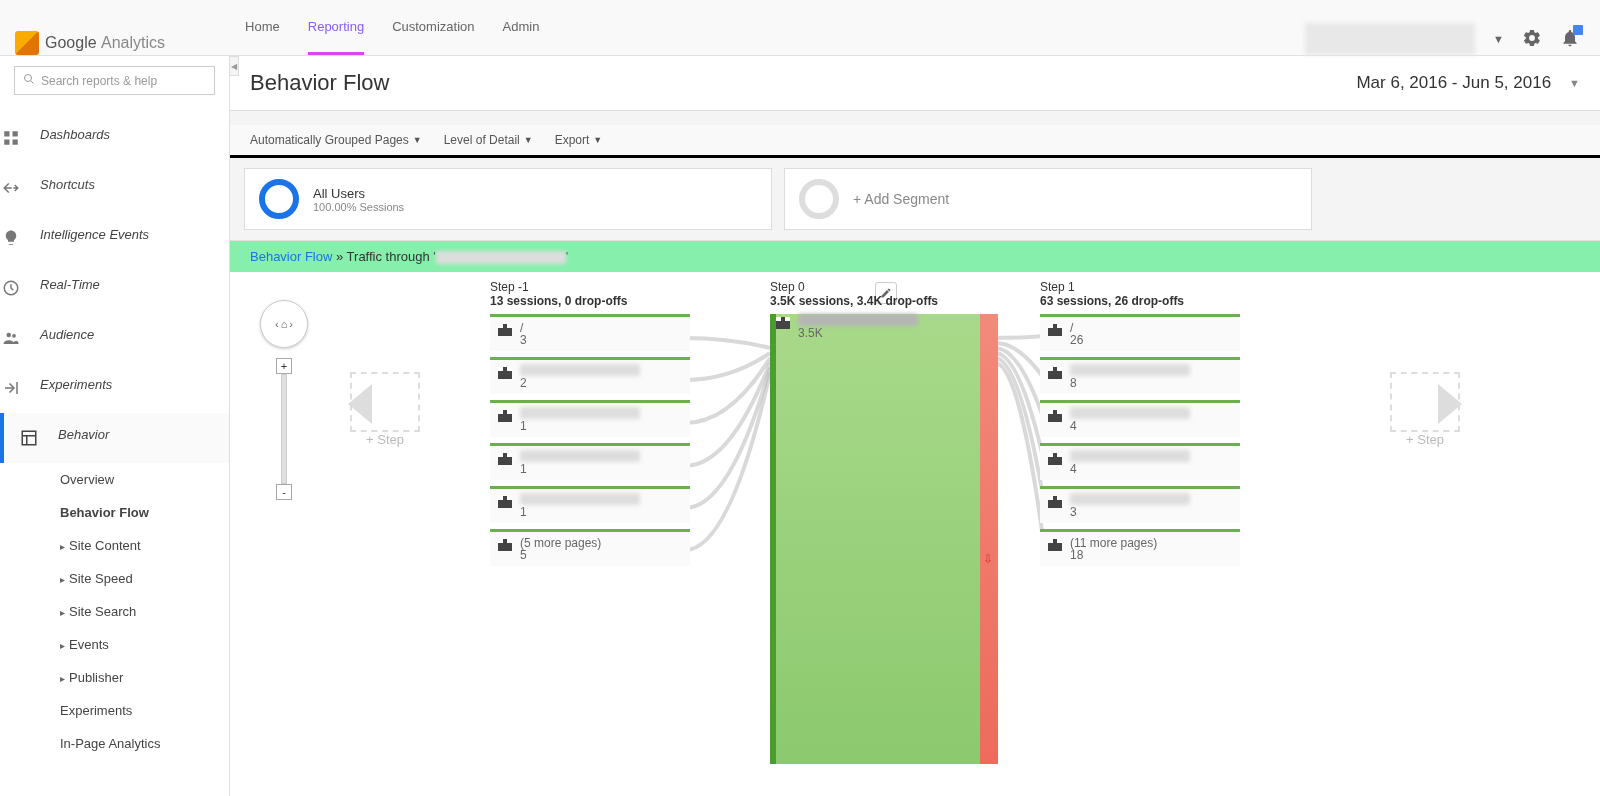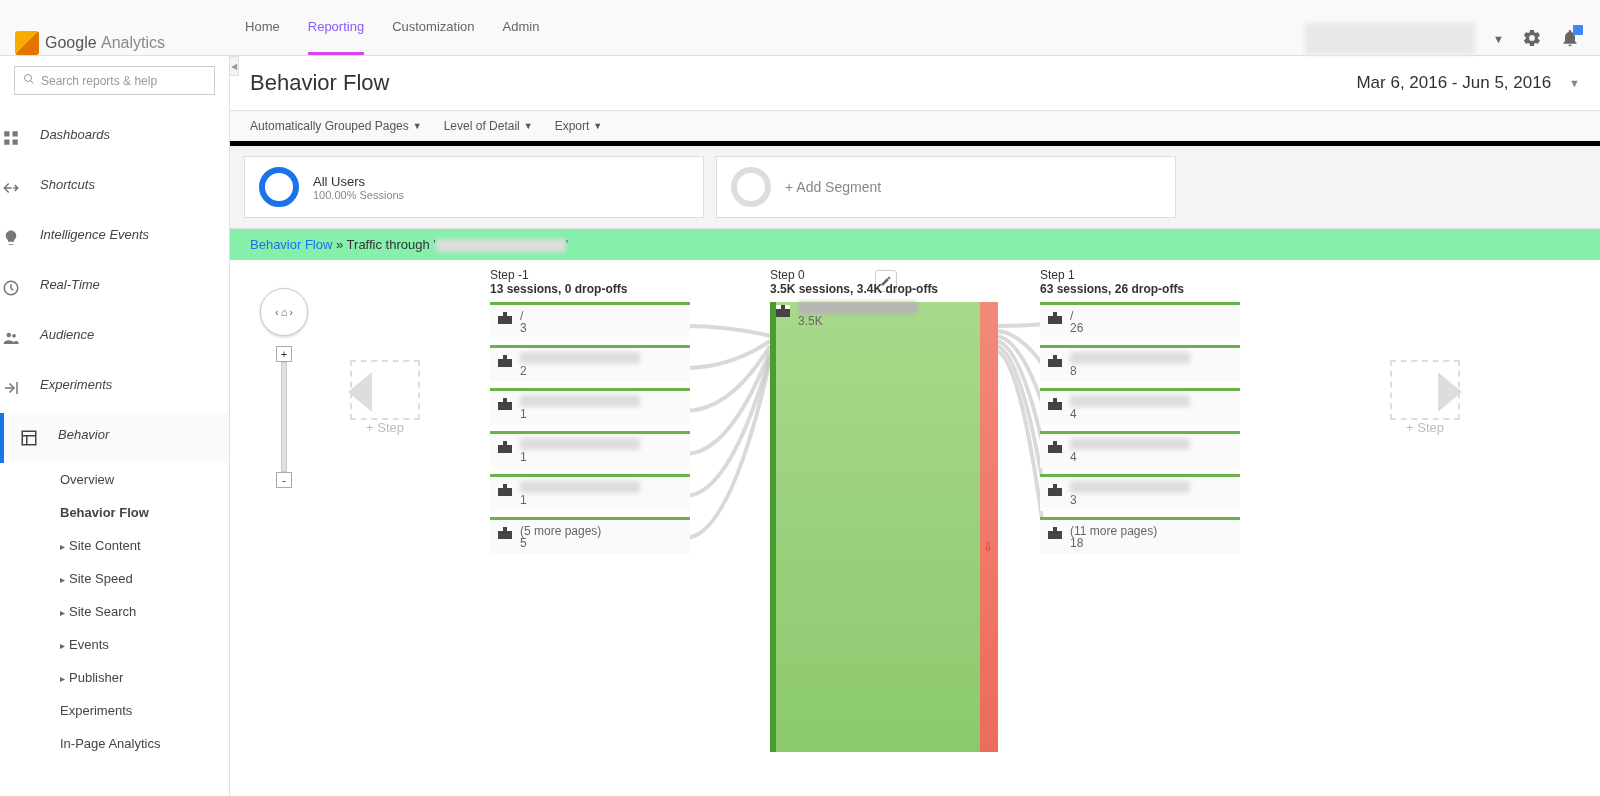--- a/index.html
+++ b/index.html
@@ -34,25 +34,25 @@
 .sub-item { padding: 9px 0; color: #444; cursor: pointer; font-size: 13px; }
 .sub-item.bold { font-weight: bold; }
 .sub-item .caret { font-size: 10px; margin-right: 4px; color: #666; }
 
 
 .content { flex: 1; display: flex; flex-direction: column; background: #f4f4f4; }
 .title-bar { background: #fff; border-bottom: 1px solid #e0e0e0; padding: 14px 20px; display: flex; align-items: center; justify-content: space-between; }
 .page-title { font-size: 22px; font-weight: normal; color: #333; }
 .date-range { font-size: 17px; color: #333; display: flex; align-items: center; gap: 18px; }
 
-.toolbar { background: #f9f9f9; border-bottom: 5px solid #000000; padding: 8px 20px; display: flex; gap: 22px; }
+.toolbar { background: #f9f9f9; border-bottom: 3px solid #000000; padding: 8px 20px; display: flex; gap: 22px; margin-top: 14px; }
 .toolbar-item { color: #555; font-size: 12px; cursor: pointer; display: flex; align-items: center; gap: 4px; }
 
 .segment-row { padding: 10px 14px; display: flex; gap: 12px; background: #f4f4f4; }
-.segment-card { background: #fff; border: 1px solid #ddd; padding: 10px 14px; display: flex; align-items: center; gap: 14px; width: 460px; }
+.segment-card { background: #fff; border: 1px solid #ddd; padding: 10px 14px; display: flex; align-items: center; gap: 14px; width: 528px; }
 .segment-circle { width: 40px; height: 40px; border-radius: 50%; border: 6px solid #1a73e8; }
 .segment-circle.empty { border-color: #ddd; }
 .segment-text .title { font-size: 13px; color: #333; }
 .segment-text .sub { font-size: 11px; color: #888; }
 .add-segment-text { color: #888; font-size: 14px; }
 
 .breadcrumb { padding: 8px 20px; background: #86efac; font-size: 13px; border-top: 1px solid #e0e0e0; }
 .breadcrumb a { color: #1a73e8; text-decoration: none; }
 .breadcrumb .blur { display: inline-block; width: 130px; height: 13px; background: #ddd; filter: blur(2px); vertical-align: middle; }
 

